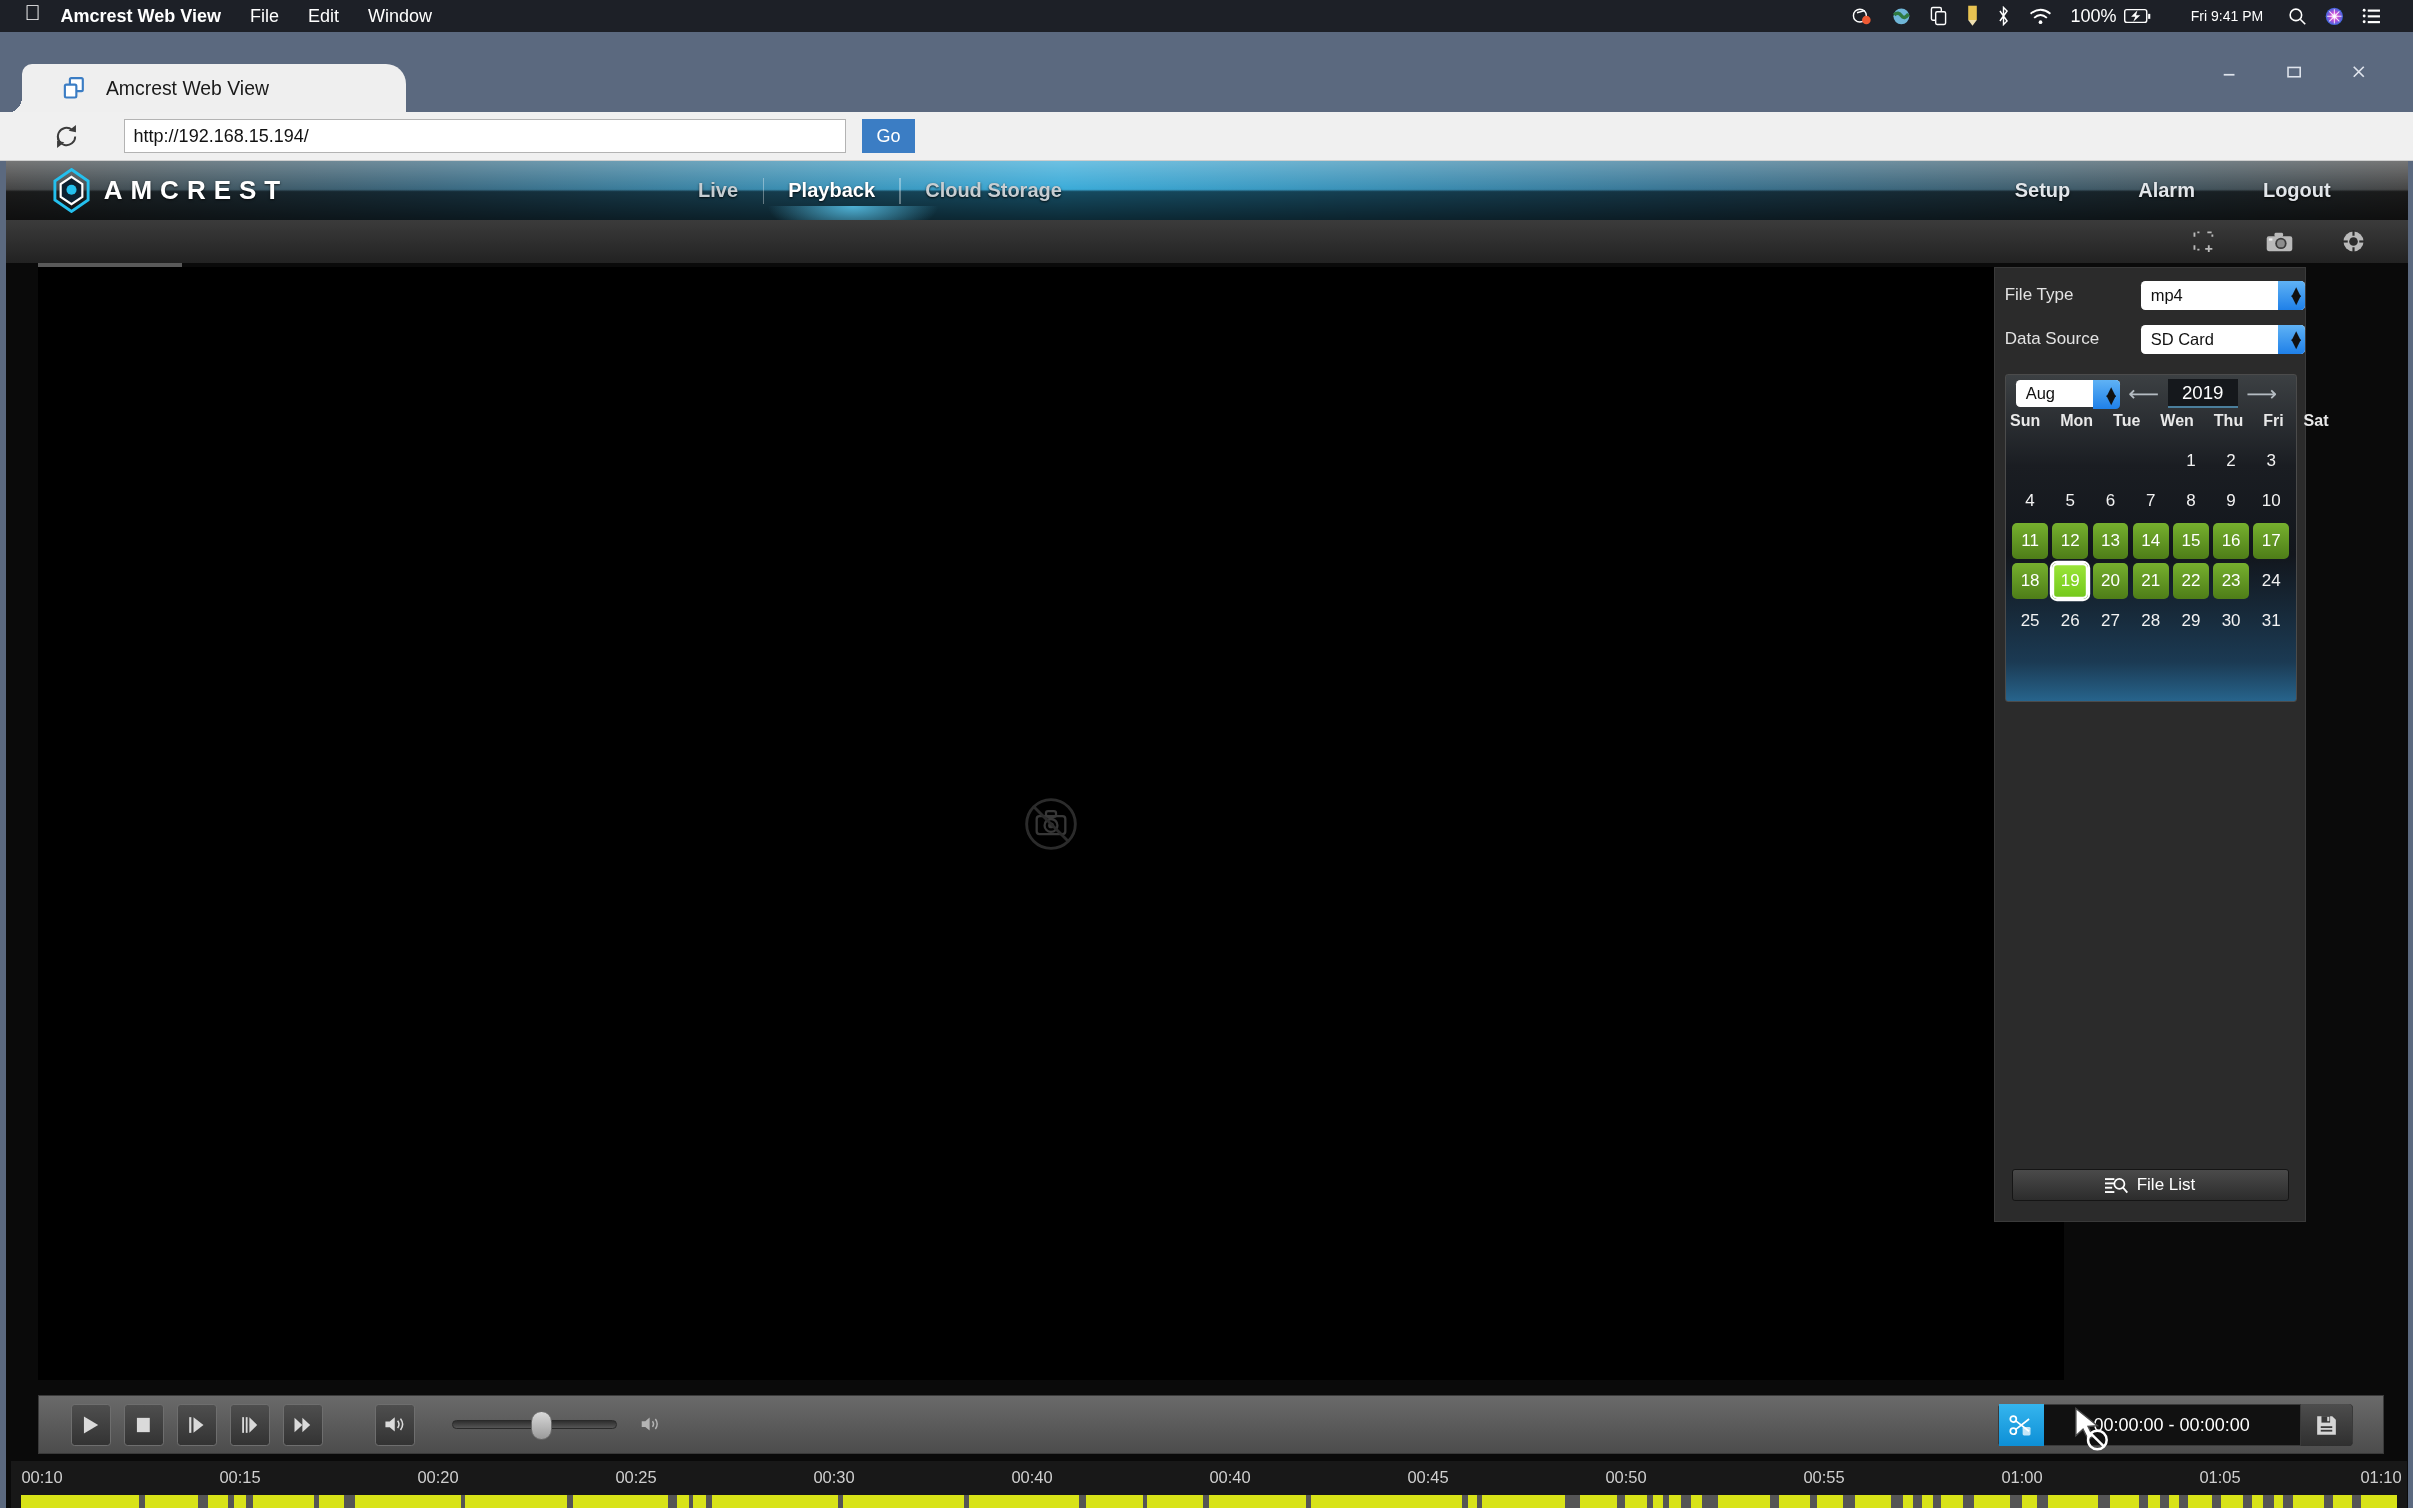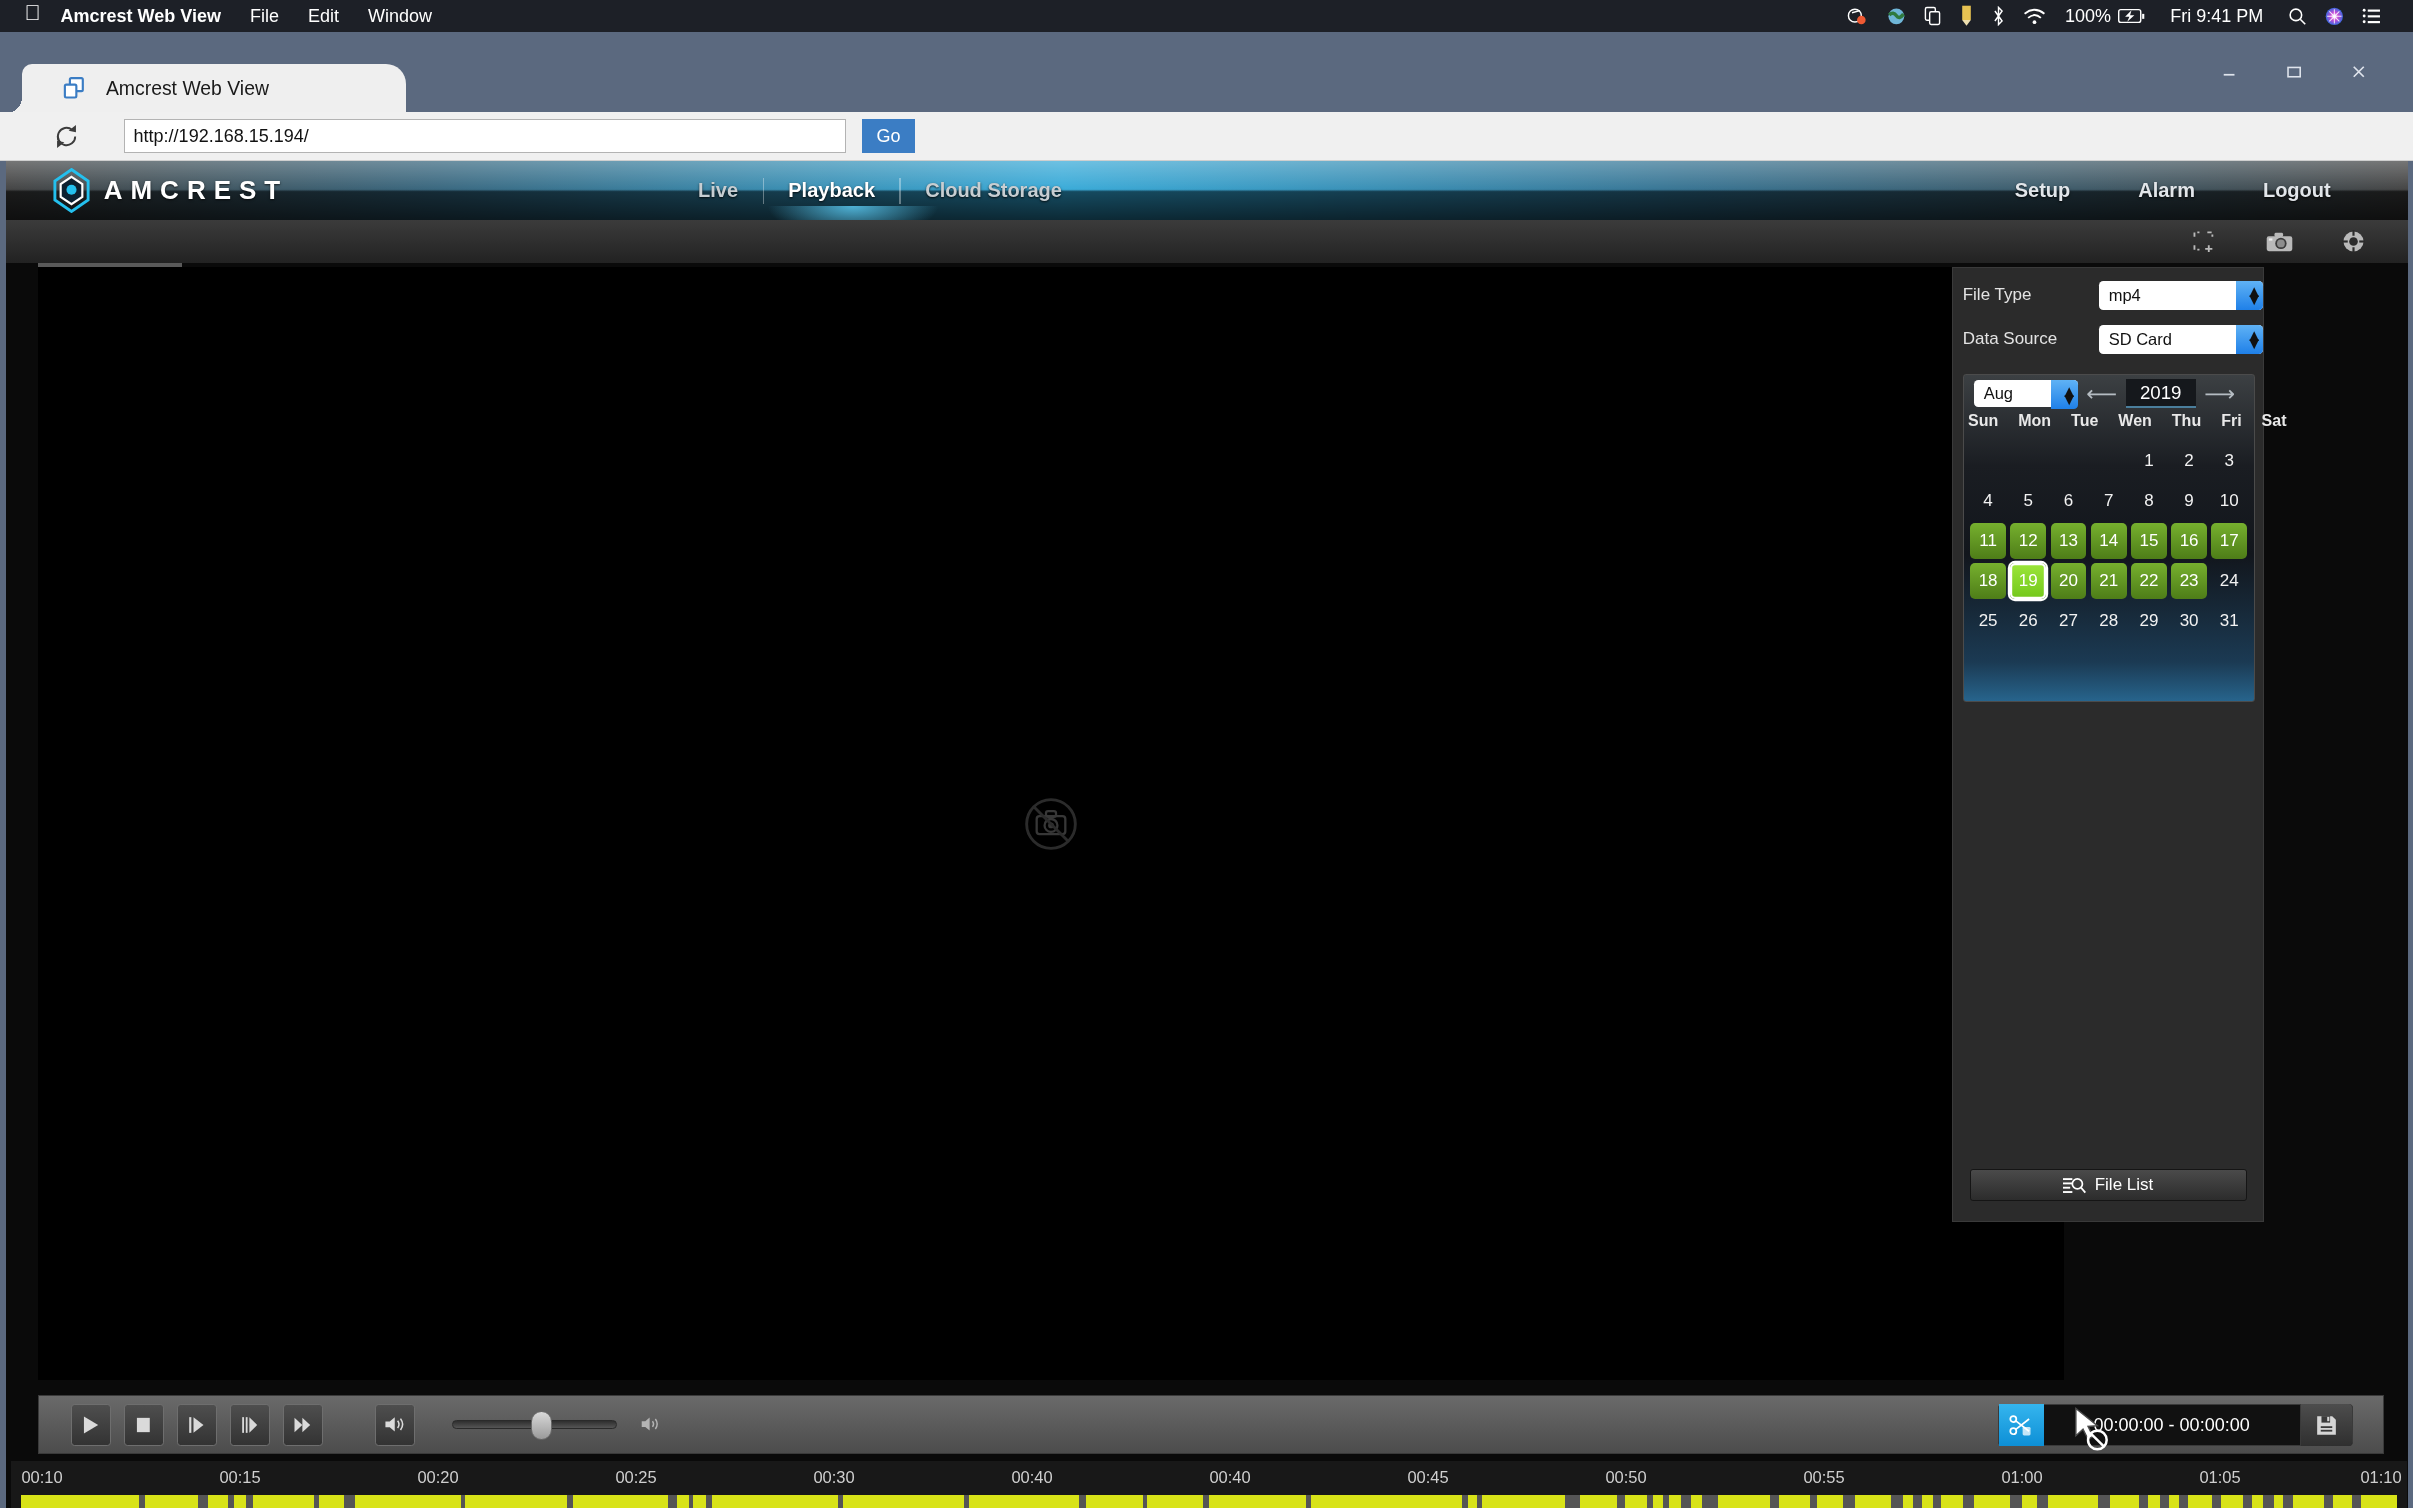--- a/index.html
+++ b/index.html
@@ -15,21 +15,21 @@
     position: absolute; left: 0; top: 0; width: 2413px; height: 32px;
     background: #1d2027;
     display: flex; align-items: center;
     color: #fff;
   }
   .mb-apple { font-size: 21.5px; line-height: 1; margin: 0 20px 0 24.4px; padding-bottom: 3.6px; }
   .mb-item { font-size: 18px; margin-right: 29px; white-space: nowrap; }
   .mb-item.bold { font-weight: bold; }
   .mb-right { margin-left: auto; display: flex; align-items: center; padding-right: 32px; }
   .mb-icon { margin-left: 18.7px; display: flex; align-items: center; }
-  .mb-clock { font-size: 18px; margin-left: 25px; white-space: nowrap; }
+  .mb-clock { font-size: 14px; margin-left: 40px; white-space: nowrap; }
 
   
   #browserwin {
     position: absolute; left: 0; top: 32px; width: 2413px; height: 1477px;
     background: #5b697f;
   }
   #titlebar {
     position: absolute; left: 0; top: 0; width: 2413px; height: 80px;
   }
   .win-ctrls { position: absolute; right: 21.5px; top: 0; height: 80px; display: flex; align-items: center; }
@@ -116,21 +116,21 @@
   #videoarea:before {
     content: ""; position: absolute; left: 0; top: -4.3px; width: 144px; height: 4.3px; background: #5a5a5a;
   }
   #novideo {
     position: absolute; left: 50%; top: 50%; transform: translate(-50%,-50%);
     width: 53px; height: 53px; opacity: .30;
   }
 
   
   #sidebar {
-    position: absolute; left: 1946px; top: 106px; width: 312px; height: 955px;
+    position: absolute; left: 1988px; top: 106px; width: 312px; height: 955px;
     background: #2b2b2b;
     border: 0.7px solid #3a3a3a;
   }
   .sb-row { display: flex; align-items: center; height: 34px; margin-top: 10px; padding-left: 10px; }
   .sb-label { color: #e3e3e3; font-size: 17px; width: 136px; }
   .sb-select {
     position: relative; width: 164px; height: 29px; background: #fff; border-radius: 4.3px;
     display: flex; align-items: center; cursor: pointer;
   }
   .sb-select span { font-size: 16.5px; color: #111; padding-left: 10px; }

